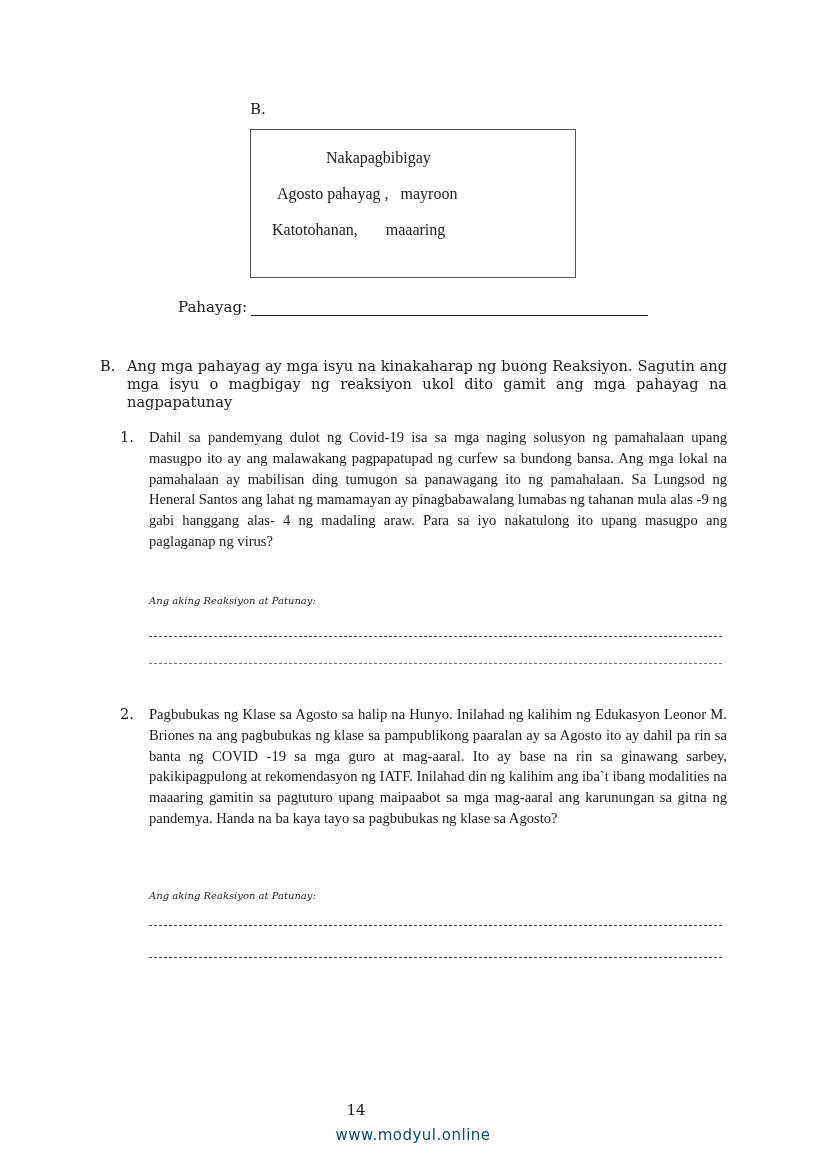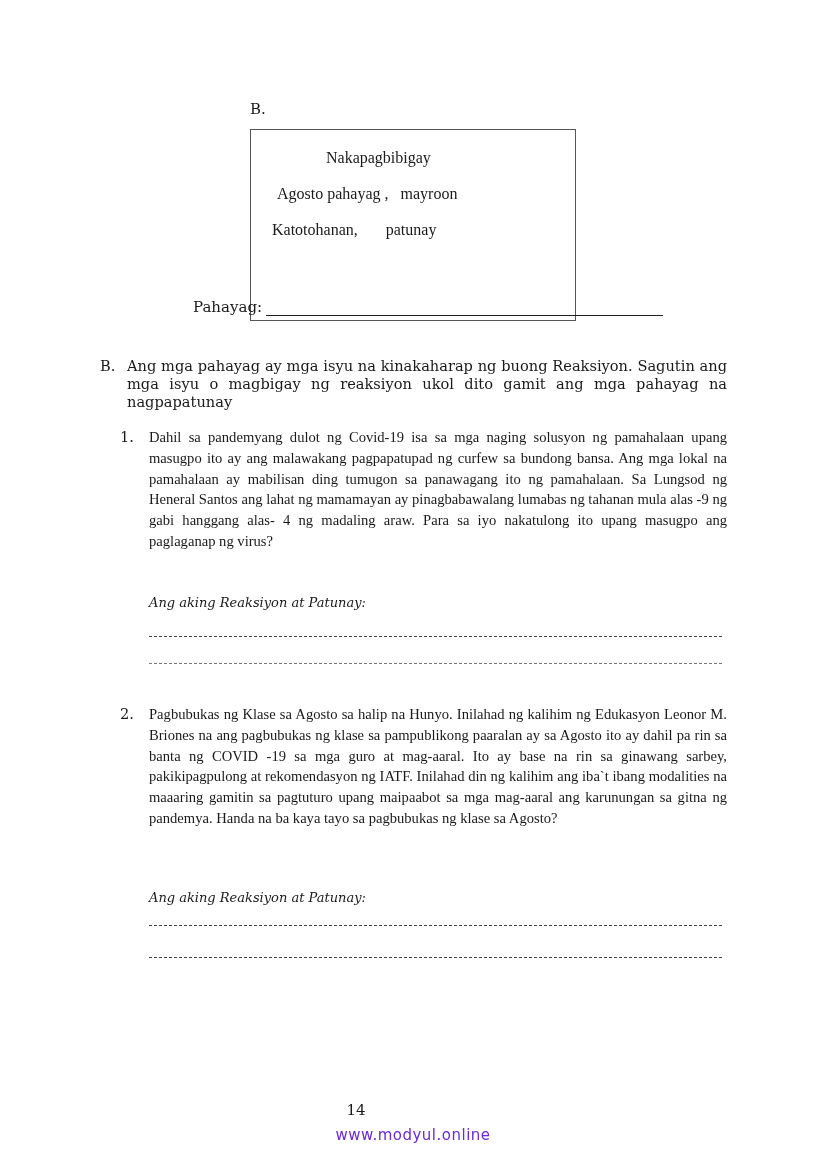--- a/index.html
+++ b/index.html
@@ -1,50 +1,50 @@
 <!DOCTYPE html>
 <html><head>
 <meta charset="utf-8">
 <style>
   html, body { margin:0; padding:0; background:#ffffff; }
   body { width:826px; height:1169px; position:relative; overflow:hidden;
          font-family:"DejaVu Serif","Liberation Serif",serif; color:#1a1a1a; }
   .abs { position:absolute; }
   .box-label { left:250px; top:100px; font-size:15px; }
-  .box { left:250px; top:129px; width:326px; height:192px; border:1.3px solid #555; box-sizing:border-box; }
+  .box { left:250px; top:129px; width:326px; height:149px; border:1.3px solid #555; box-sizing:border-box; }
   .box-line { position:absolute; font-size:15px; white-space:pre; font-family:"Liberation Serif","DejaVu Serif",serif; font-size:16px; }
-  .pahayag { left:178px; top:298px; font-size:15px; display:flex; align-items:flex-end;margin-left:15px; }
+  .pahayag { left:178px; top:298px; font-size:15px; display:flex; align-items:flex-end; }
   .pahayag .blank { display:inline-block; width:397px; border-bottom:1px solid #222; margin-left:4px; height:16px; }
   .sec { left:100px; top:357px; width:627px; font-size:14.6px; line-height:18px; display:flex; }
   .sec .marker { width:27px; flex:none; }
   .sec .text { flex:1; text-align:justify; }
   .item { left:120px; width:607px; font-size:14.6px; line-height:20.8px; display:flex; }
   .item .num { width:29px; flex:none; }
   .item .text { flex:1; text-align:justify;font-family:Liberation Serif, serif; }
   .item1 { top:427px; }
   .item2 { top:704px; }
-  .react { left:149px; font-size:13px; font-style:italic; }
+  .react { left:149px; font-size:10px; font-style:italic; }
   .r1 { top:595px; }
   .r2 { top:890px; }
   .ans-line { left:149px; width:573px; height:0; border-top:1px dashed #444; }
   .a1 { top:636px; } .a2 { top:663px; border-top-color:#777; }
   .a3 { top:925px; } .a4 { top:957px; }
   .page-num { left:0; width:712px; top:1101px; text-align:center; font-size:15px; }
-  .watermark { left:0; width:826px; top:1126px; text-align:center; font-size:15px; color:#6d28d9;
+  .watermark { left:0; width:826px; top:1126px; text-align:center; font-size:15px; color:#0c4a6e;
                font-family:"DejaVu Sans","Liberation Sans",sans-serif; letter-spacing:0.5px; }
 </style>
 </head>
 <body>
 
 <div class="abs box-label">B.</div>
 
 <div class="abs box">
   <div class="box-line" style="left:75px; top:19px;">Nakapagbibigay</div>
   <div class="box-line" style="left:26px; top:55px;">Agosto pahayag ,   mayroon</div>
-  <div class="box-line" style="left:21px; top:91px;">Katotohanan,       patunay</div>
+  <div class="box-line" style="left:21px; top:91px;">Katotohanan,       maaaring</div>
 </div>
 
 <div class="abs pahayag">
   <span>Pahayag:</span>
   <span class="blank"></span>
 </div>
 
 <div class="abs sec">
   <span class="marker">B.</span>
   <span class="text">Ang mga pahayag ay mga isyu na kinakaharap ng buong Reaksiyon. Sagutin ang mga isyu o magbigay ng reaksiyon ukol dito gamit ang mga pahayag na nagpapatunay</span>

